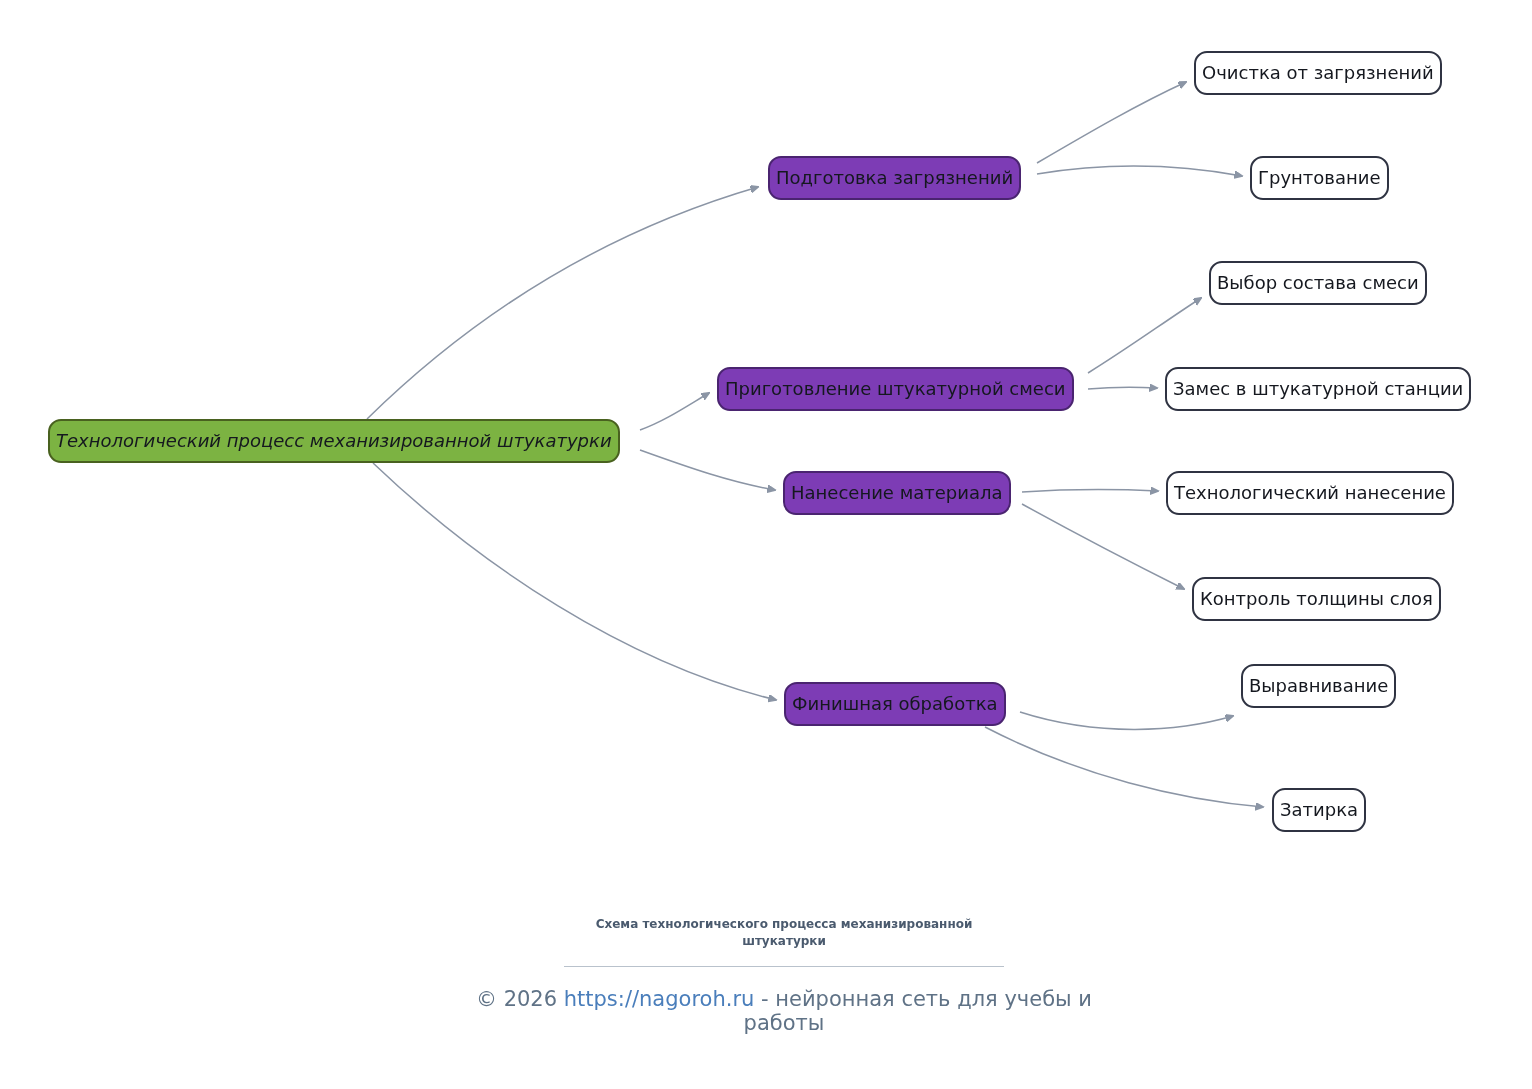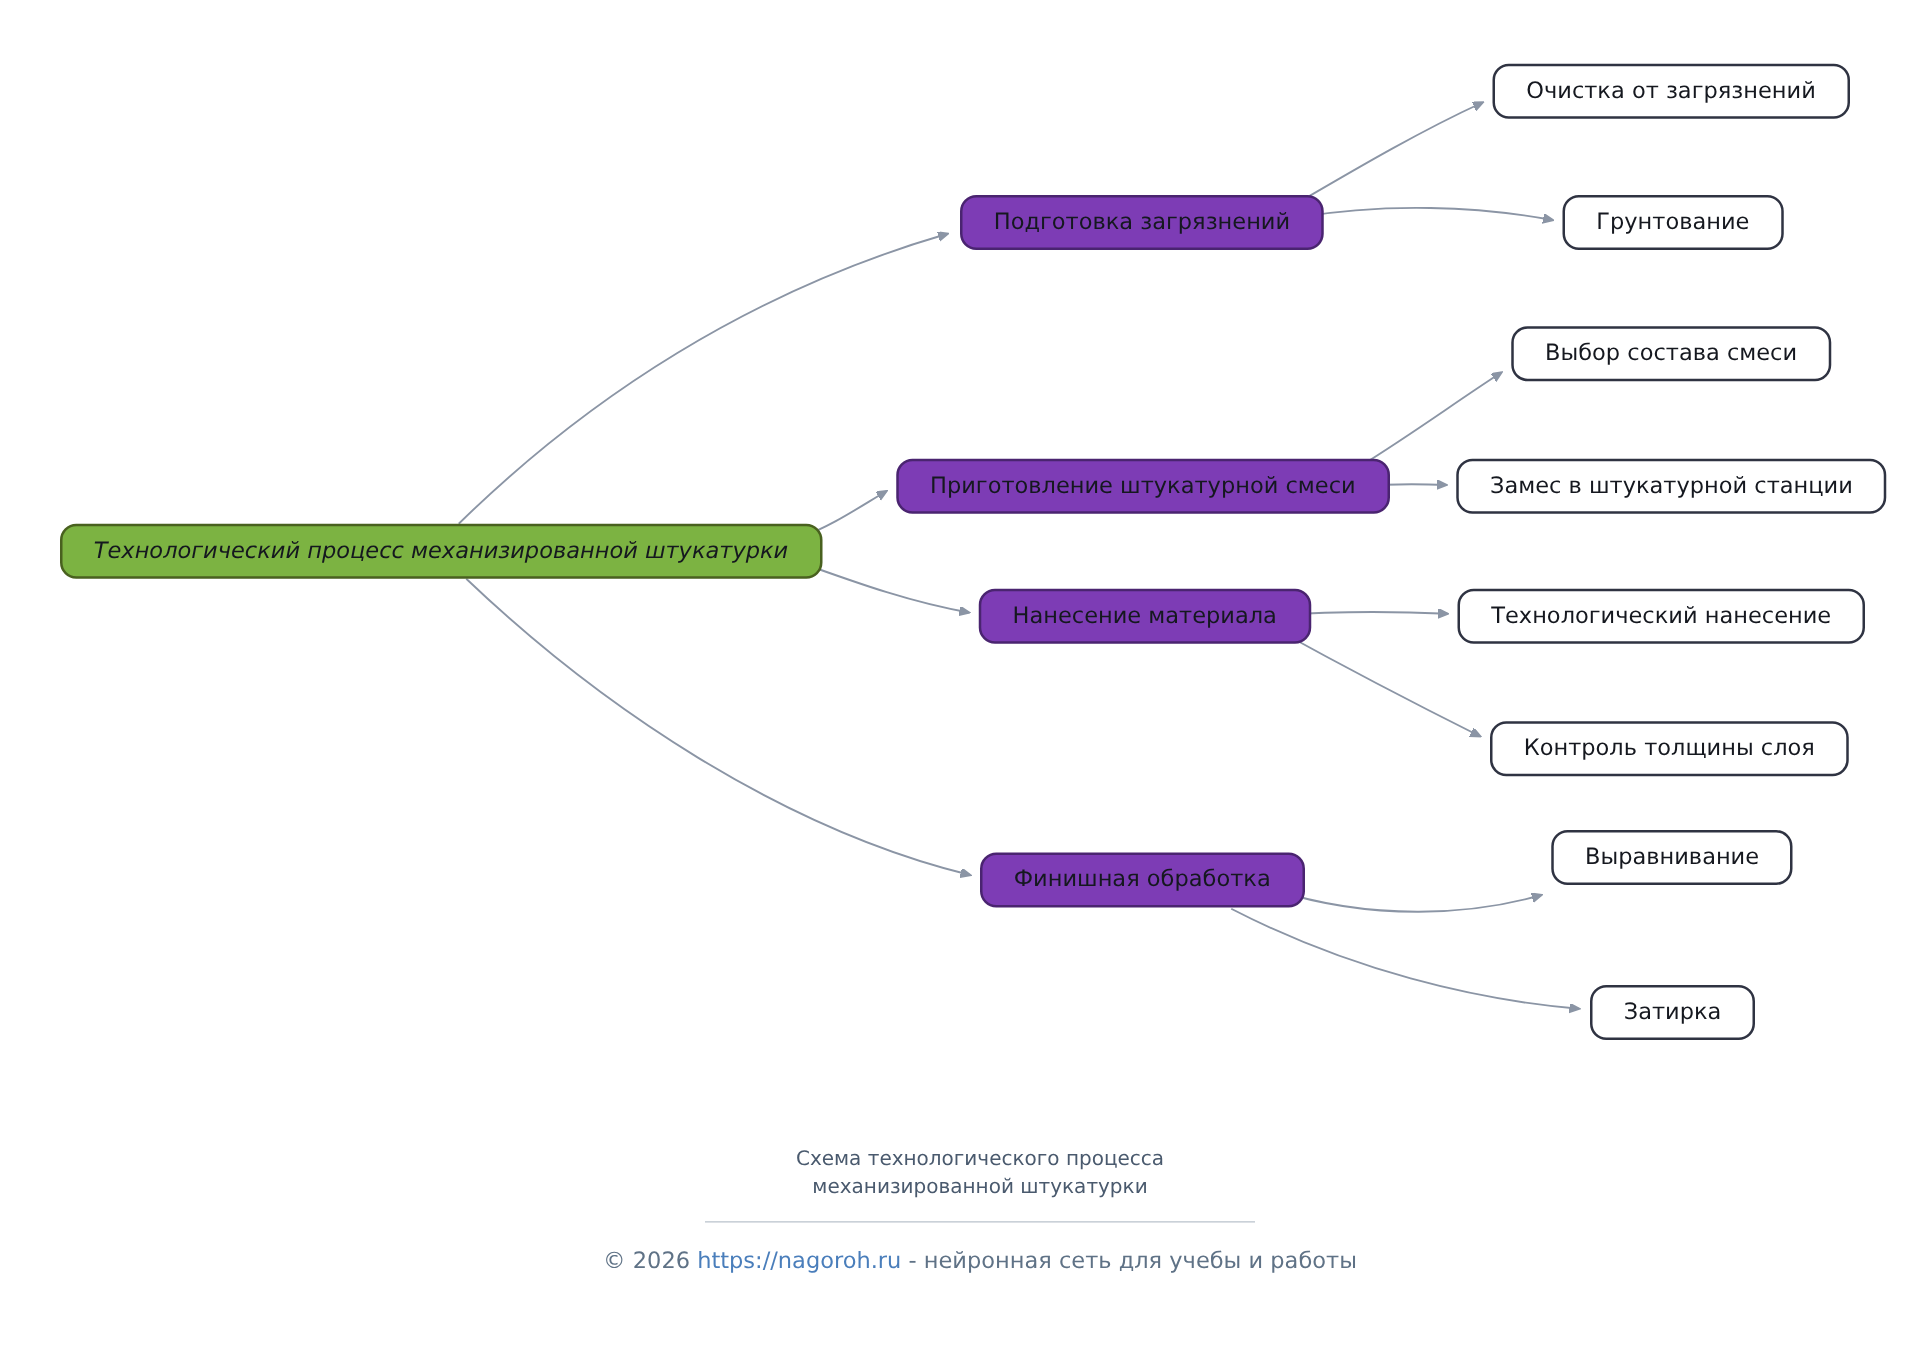--- a/index.html
+++ b/index.html
@@ -14,21 +14,21 @@
   body{background:#ffffff;}
   .canvas{
     position:relative;width:1532px;height:1089px;background:#ffffff;overflow:hidden;
     font-family:"DejaVu Sans","Liberation Sans",sans-serif;
   }
   .edges{position:absolute;left:0;top:0;width:1532px;height:1089px;z-index:0;}
   .edges path{fill:none;stroke:var(--edge);stroke-width:1.5;}
   .node{
     position:absolute;z-index:1;white-space:nowrap;
     font-size:18px;line-height:1.2;color:var(--node-text);
-    padding:9px 25px;border-radius:13px;border:2px solid var(--leaf-border);
+    padding:9px 6px;border-radius:13px;border:2px solid var(--leaf-border);
     background:var(--leaf-fill);
   }
   .node.root{background:var(--root-fill);border-color:var(--root-border);}
   .node.branch{background:var(--branch-fill);border-color:var(--branch-border);}
   #root{left:48px;top:419px;font-style:italic;}
   #b1{left:768px;top:156px;}
   #b2{left:717px;top:367px;text-align:center;}
   #b3{left:783px;top:471px;}
   #b4{left:784px;top:682px;}
   #l1{left:1194px;top:51px;}
@@ -37,27 +37,27 @@
   #l4{left:1165px;top:367px;}
   #l5{left:1166px;top:471px;}
   #l6{left:1192px;top:577px;}
   #l7{left:1241px;top:664px;}
   #l8{left:1272px;top:788px;}
   .footer{
     position:absolute;left:50%;top:916px;transform:translateX(calc(-50% + 18px));
     width:620px;text-align:center;z-index:1;
   }
   .footer-title{
-    font-size:16px;font-weight:normal;color:var(--footer-title);
+    font-size:12px;font-weight:bold;color:var(--footer-title);
     max-width:380px;margin:0 auto;line-height:1.4;
   }
   .footer-divider{
     width:440px;margin:16px auto 0 auto;border:none;border-top:1px solid #b9c2cc;height:0;
   }
-  .footer-copy{font-size:18px;color:var(--footer-text);margin-top:20px;}
+  .footer-copy{font-size:21px;color:var(--footer-text);margin-top:20px;}
   .footer-copy a{color:var(--link);text-decoration:none;}
 </style>
 </head>
 <body>
 
 <div class="canvas">
 
   <svg class="edges" viewBox="0 0 1532 1089" xmlns="http://www.w3.org/2000/svg">
     <defs>
       <marker id="arrow" markerWidth="9" markerHeight="8" refX="7.5" refY="3.5" orient="auto" markerUnits="userSpaceOnUse">

